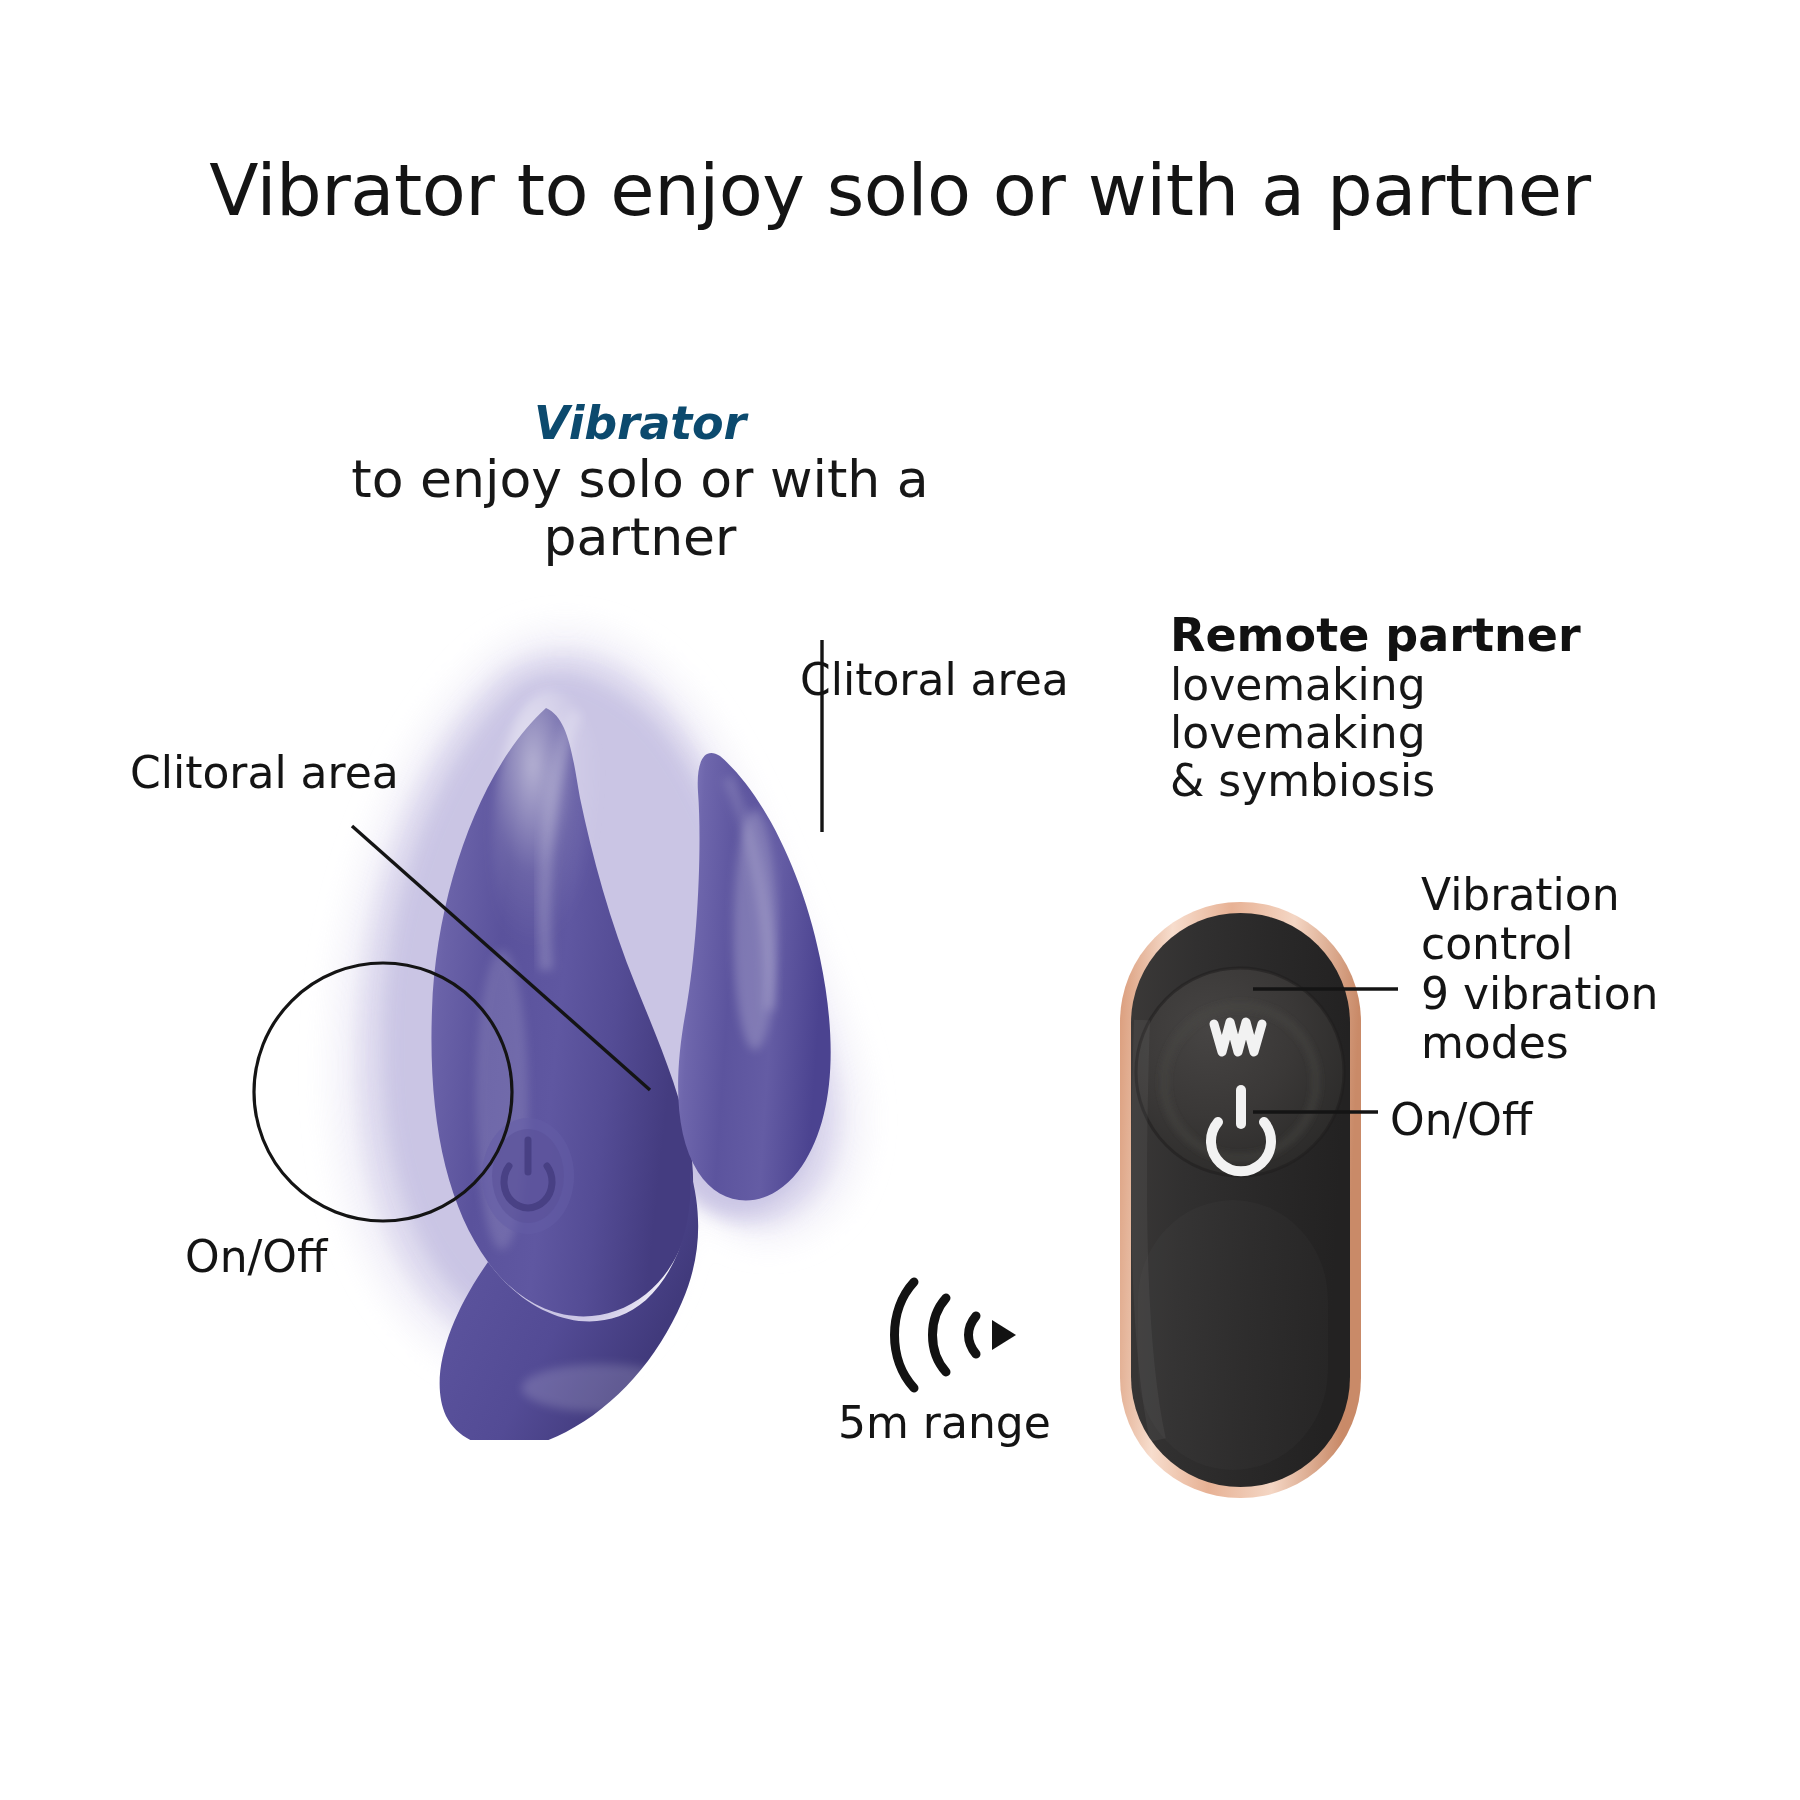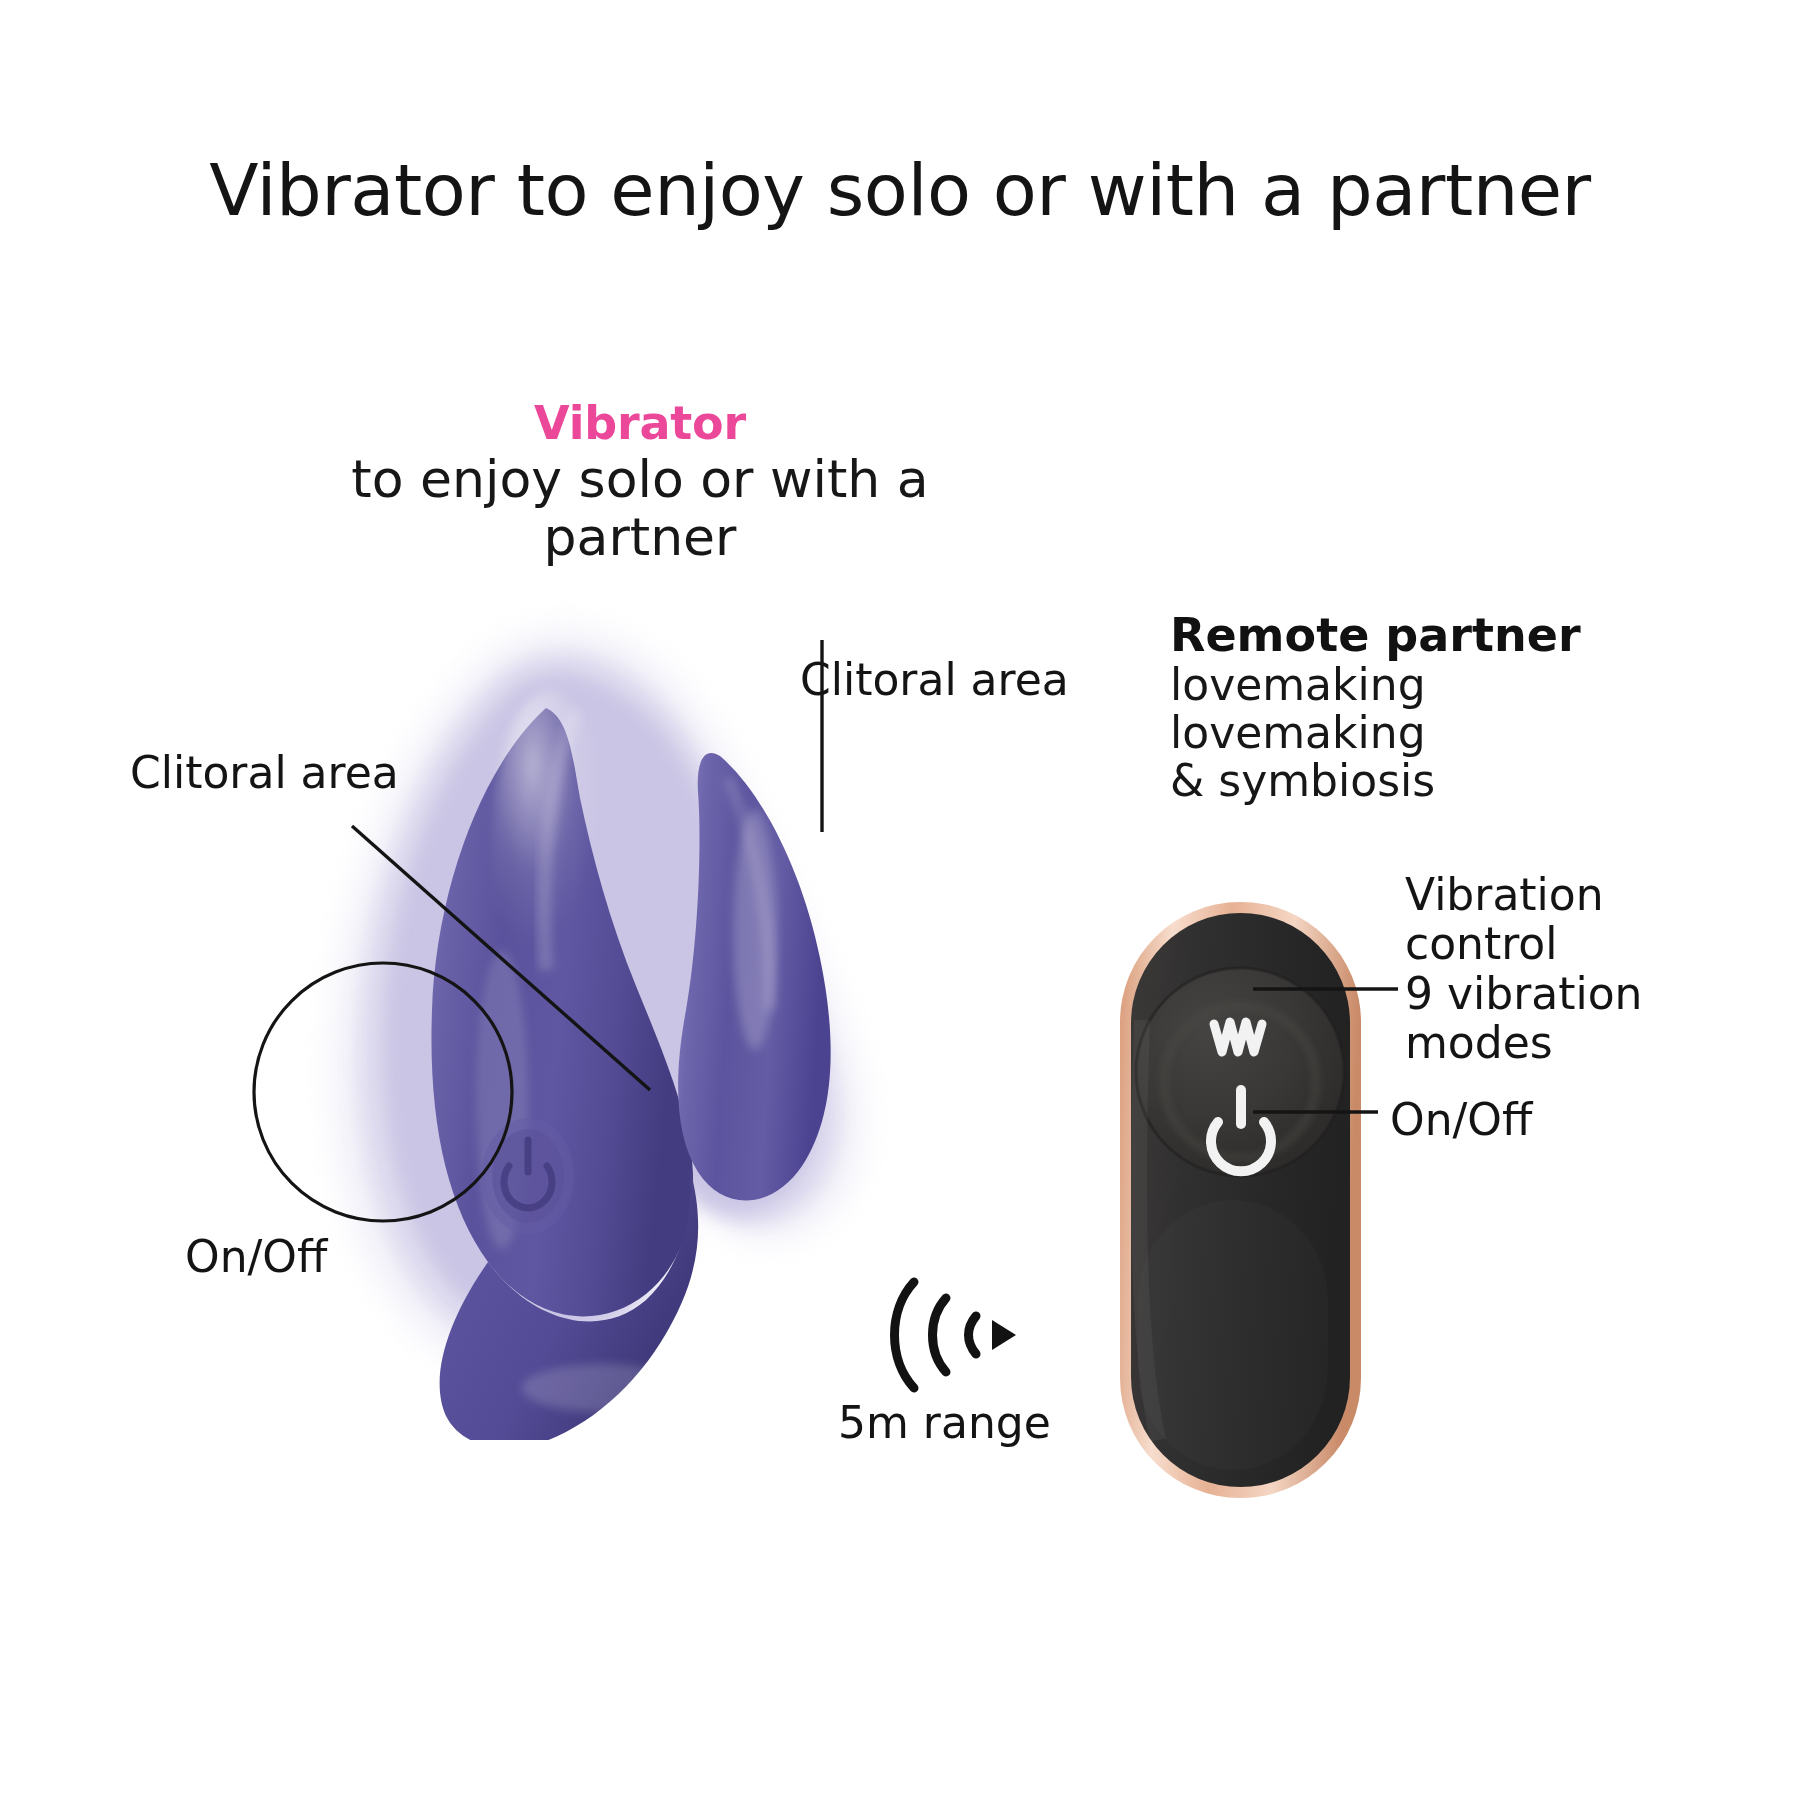--- a/index.html
+++ b/index.html
@@ -18,21 +18,21 @@
     position:absolute;left:0;top:148px;width:1800px;
     text-align:center;
     font-family:"DejaVu Sans", sans-serif;
     font-size:72px;font-weight:400;letter-spacing:-0.5px;
     color:#141414;white-space:nowrap;
   }
   .cap-vibrator{
     position:absolute;left:290px;top:398px;width:700px;text-align:center;
     line-height:1.12;
   }
-  .cap-vibrator .t1{font-size:46px;font-weight:700;letter-spacing:-0.2px;display:block;color:#ec4899;}
+  .cap-vibrator .t1{font-size:46px;font-weight:700;letter-spacing:-0.2px;display:block;color:#0c4a6e;font-style:italic;}
   .cap-vibrator .t2{font-size:52px;font-weight:400;display:block;color:#171717;}
 
   .lbl{
     position:absolute;font-size:44px;font-weight:400;color:#141414;white-space:nowrap;
     line-height:1.15;
   }
   .lbl-clitoral{left:130px;top:748px;}
   .lbl-vaginal{left:800px;top:655px;}
   .lbl-onoff-left{left:185px;top:1232px;}
   .lbl-range{left:838px;top:1398px;}
@@ -41,21 +41,21 @@
   .cap-remote{
     position:absolute;left:1170px;top:610px;width:520px;line-height:1.1;
   }
   .cap-remote .t1{font-size:46px;font-weight:700;display:block;color:#111;}
   .cap-remote .t2{font-size:44px;font-weight:400;display:block;color:#171717;}
 
   .cap-vibcontrol{
     position:absolute;left:1405px;top:870px;width:380px;line-height:1.12;
     font-size:44px;font-weight:400;color:#141414;
   }
-  .cap-vibcontrol span{display:block;white-space:nowrap;}
+  .cap-vibcontrol span{display:block;white-space:nowrap;margin-left:16px;}
 
   
   #lines{position:absolute;left:0;top:0;width:1800px;height:1800px;pointer-events:none;}
 
   
   #vibrator{position:absolute;left:250px;top:540px;width:740px;height:900px;}
   #remote{position:absolute;left:1118px;top:900px;width:245px;height:600px;}
   #signal{position:absolute;left:880px;top:1270px;width:140px;height:130px;}
 </style>
 </head>

